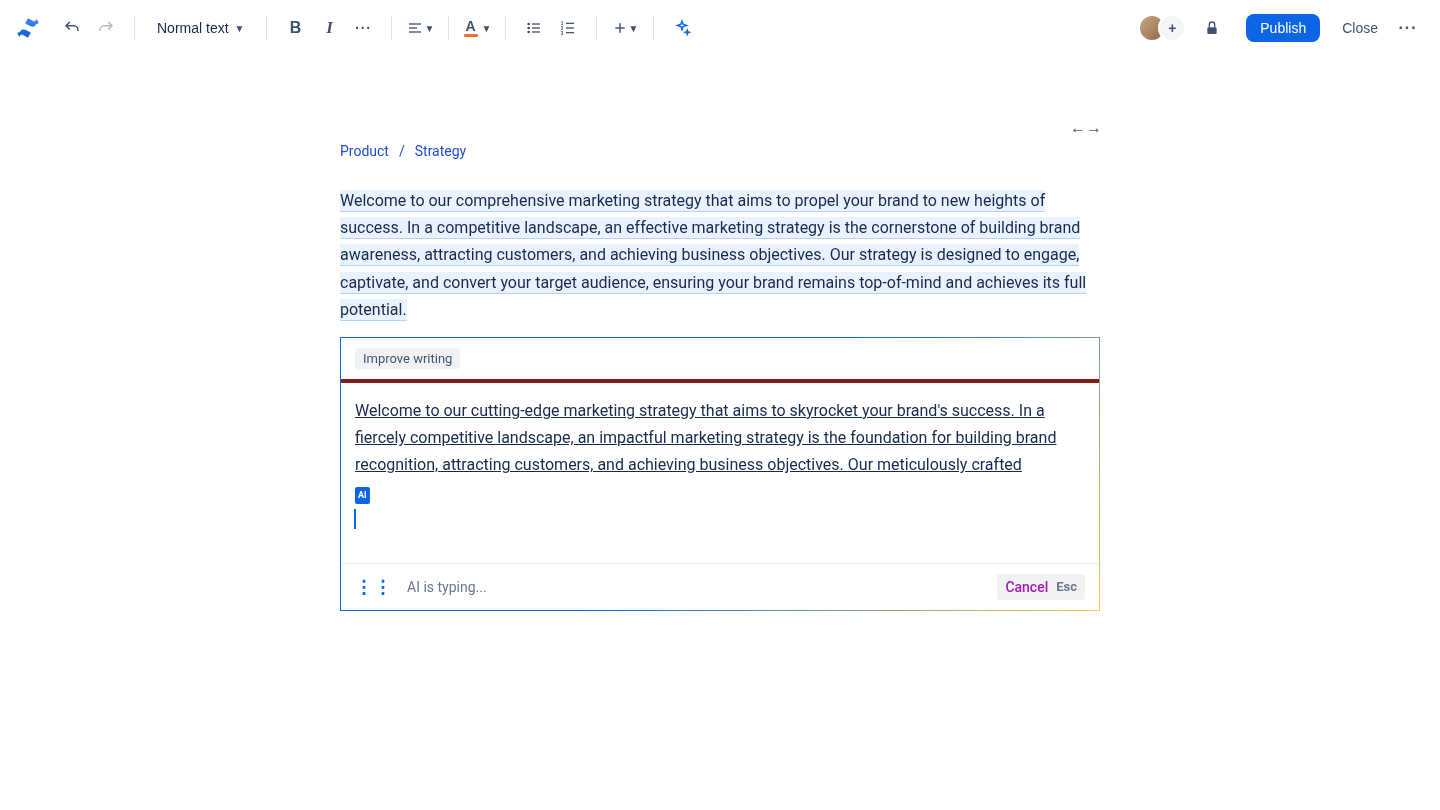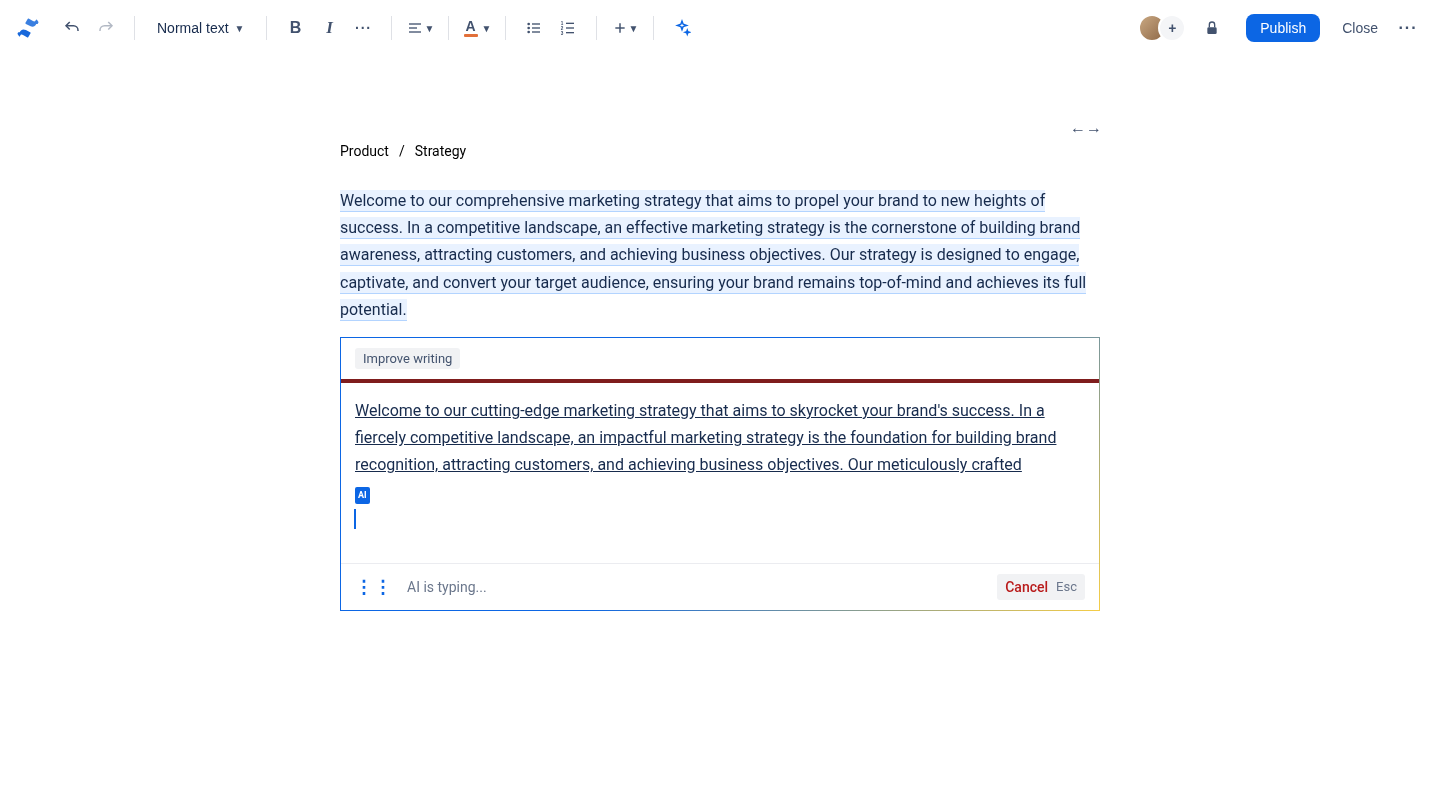--- a/index.html
+++ b/index.html
@@ -11,39 +11,39 @@
 .logo { width: 24px; height: 24px; display: flex; align-items: center; justify-content: center; margin-right: 12px; }
 .text-style { display: flex; align-items: center; gap: 6px; padding: 0 10px; color: #172B4D; font-size: 14px; font-weight: 500; justify-content: space-between; }
 .chevron { font-size: 10px; color: #42526E; }
 .spacer { flex: 1; }
 .avatar { width: 28px; height: 28px; border-radius: 50%; background: linear-gradient(135deg, #c9a882 0%, #8f6948 100%); border: 2px solid #fff; background-size: cover; }
 .avatar-add { width: 28px; height: 28px; border-radius: 50%; background: #F4F5F7; display: flex; align-items: center; justify-content: center; color: #42526E; font-size: 14px; margin-left: -8px; border: 2px solid #fff; font-weight: 500; }
 .publish-btn { background: #0C66E4; color: #fff; border: none; padding: 6px 14px; border-radius: 8px; font-size: 14px; font-weight: 500; cursor: pointer; margin: 0 8px; }
 .close-btn { background: transparent; border: none; color: #42526E; font-size: 14px; font-weight: 500; cursor: pointer; padding: 6px 10px; }
 .content { max-width: 760px; margin: 0 auto; padding: 40px 0; position: relative; }
 .breadcrumb-row { display: flex; align-items: center; justify-content: space-between; margin-bottom: 28px; }
-.breadcrumb { display: flex; gap: 10px; color: #000000; font-size: 14px; margin-top: 47px; }
+.breadcrumb { display: flex; gap: 10px; color: #1d4ed8; font-size: 14px; margin-top: 47px; }
 .breadcrumb span { cursor: pointer; }
 .expand-icon { color: #42526E; letter-spacing: -2px; font-size: 16px; }
 .page-title { font-size: 30px; font-weight: 600; color: #172B4D; margin-bottom: 40px; }
 .paragraph { font-size: 16px; line-height: 1.7; color: #172B4D; }
 .hl { background: #E9F2FF; padding: 1px 0; box-shadow: 0 1px 0 #B3D4FF; }
 .ai-panel { margin-top: 14px; border: 1.5px solid; border-radius: 4px; overflow: hidden; position: relative; border-image: linear-gradient(135deg, #0C66E4 0%, #0C66E4 50%, #F5CD47 100%) 1; background: #fff; }
 .ai-panel-inner { border-radius: 4px; }
 .ai-header { padding: 10px 14px; border-bottom: 4px solid #7f1d1d; }
 .ai-tag { display: inline-block; background: #F1F2F4; color: #44546F; font-size: 13px; padding: 3px 8px; border-radius: 3px; }
 .ai-body { padding: 14px 14px 30px 14px; font-size: 16px; line-height: 1.7; color: #172B4D; position: relative; text-decoration: underline; }
 .ai-cursor-badge { display: inline-block; background: #0C66E4; color: #fff; font-size: 9px; font-weight: 700; padding: 1px 3px; border-radius: 2px; vertical-align: baseline; margin-left: 0; }
 .ai-cursor-line { display: inline-block; width: 2px; height: 20px; background: #0C66E4; vertical-align: text-bottom; margin-left: -1px; }
 .ai-footer { display: flex; align-items: center; padding: 10px 14px; border-top: 1px solid #EBECF0; }
 .dots-icon { color: #0C66E4; font-size: 18px; margin-right: 14px; font-weight: bold; letter-spacing: 1px; }
 .typing { color: #6B778C; font-size: 14px; flex: 1; }
 .cancel-chip { background: #F1F2F4; border-radius: 3px; padding: 5px 8px; display: flex; align-items: center; gap: 8px; }
-.cancel-label { color: #b91c1c; font-size: 14px; font-weight: 500; }
-.esc-label { color: #6B778C; font-size: 13px; }
+.cancel-label { color: #a21caf; font-size: 14px; font-weight: 500; }
+.esc-label { color: #6B778C; font-size: 13px; font-weight: bold; }
 .color-underline { width: 14px; height: 3px; background: #E2703A; margin-top: 1px; border-radius: 1px; }
 .text-color-stack { display: flex; flex-direction: column; align-items: center; }
 svg { display: block; }
 </style>
 </head>
 <body>
 
 <div class="toolbar">
   <div class="logo">
     <svg width="22" height="22" viewBox="0 0 32 32">

